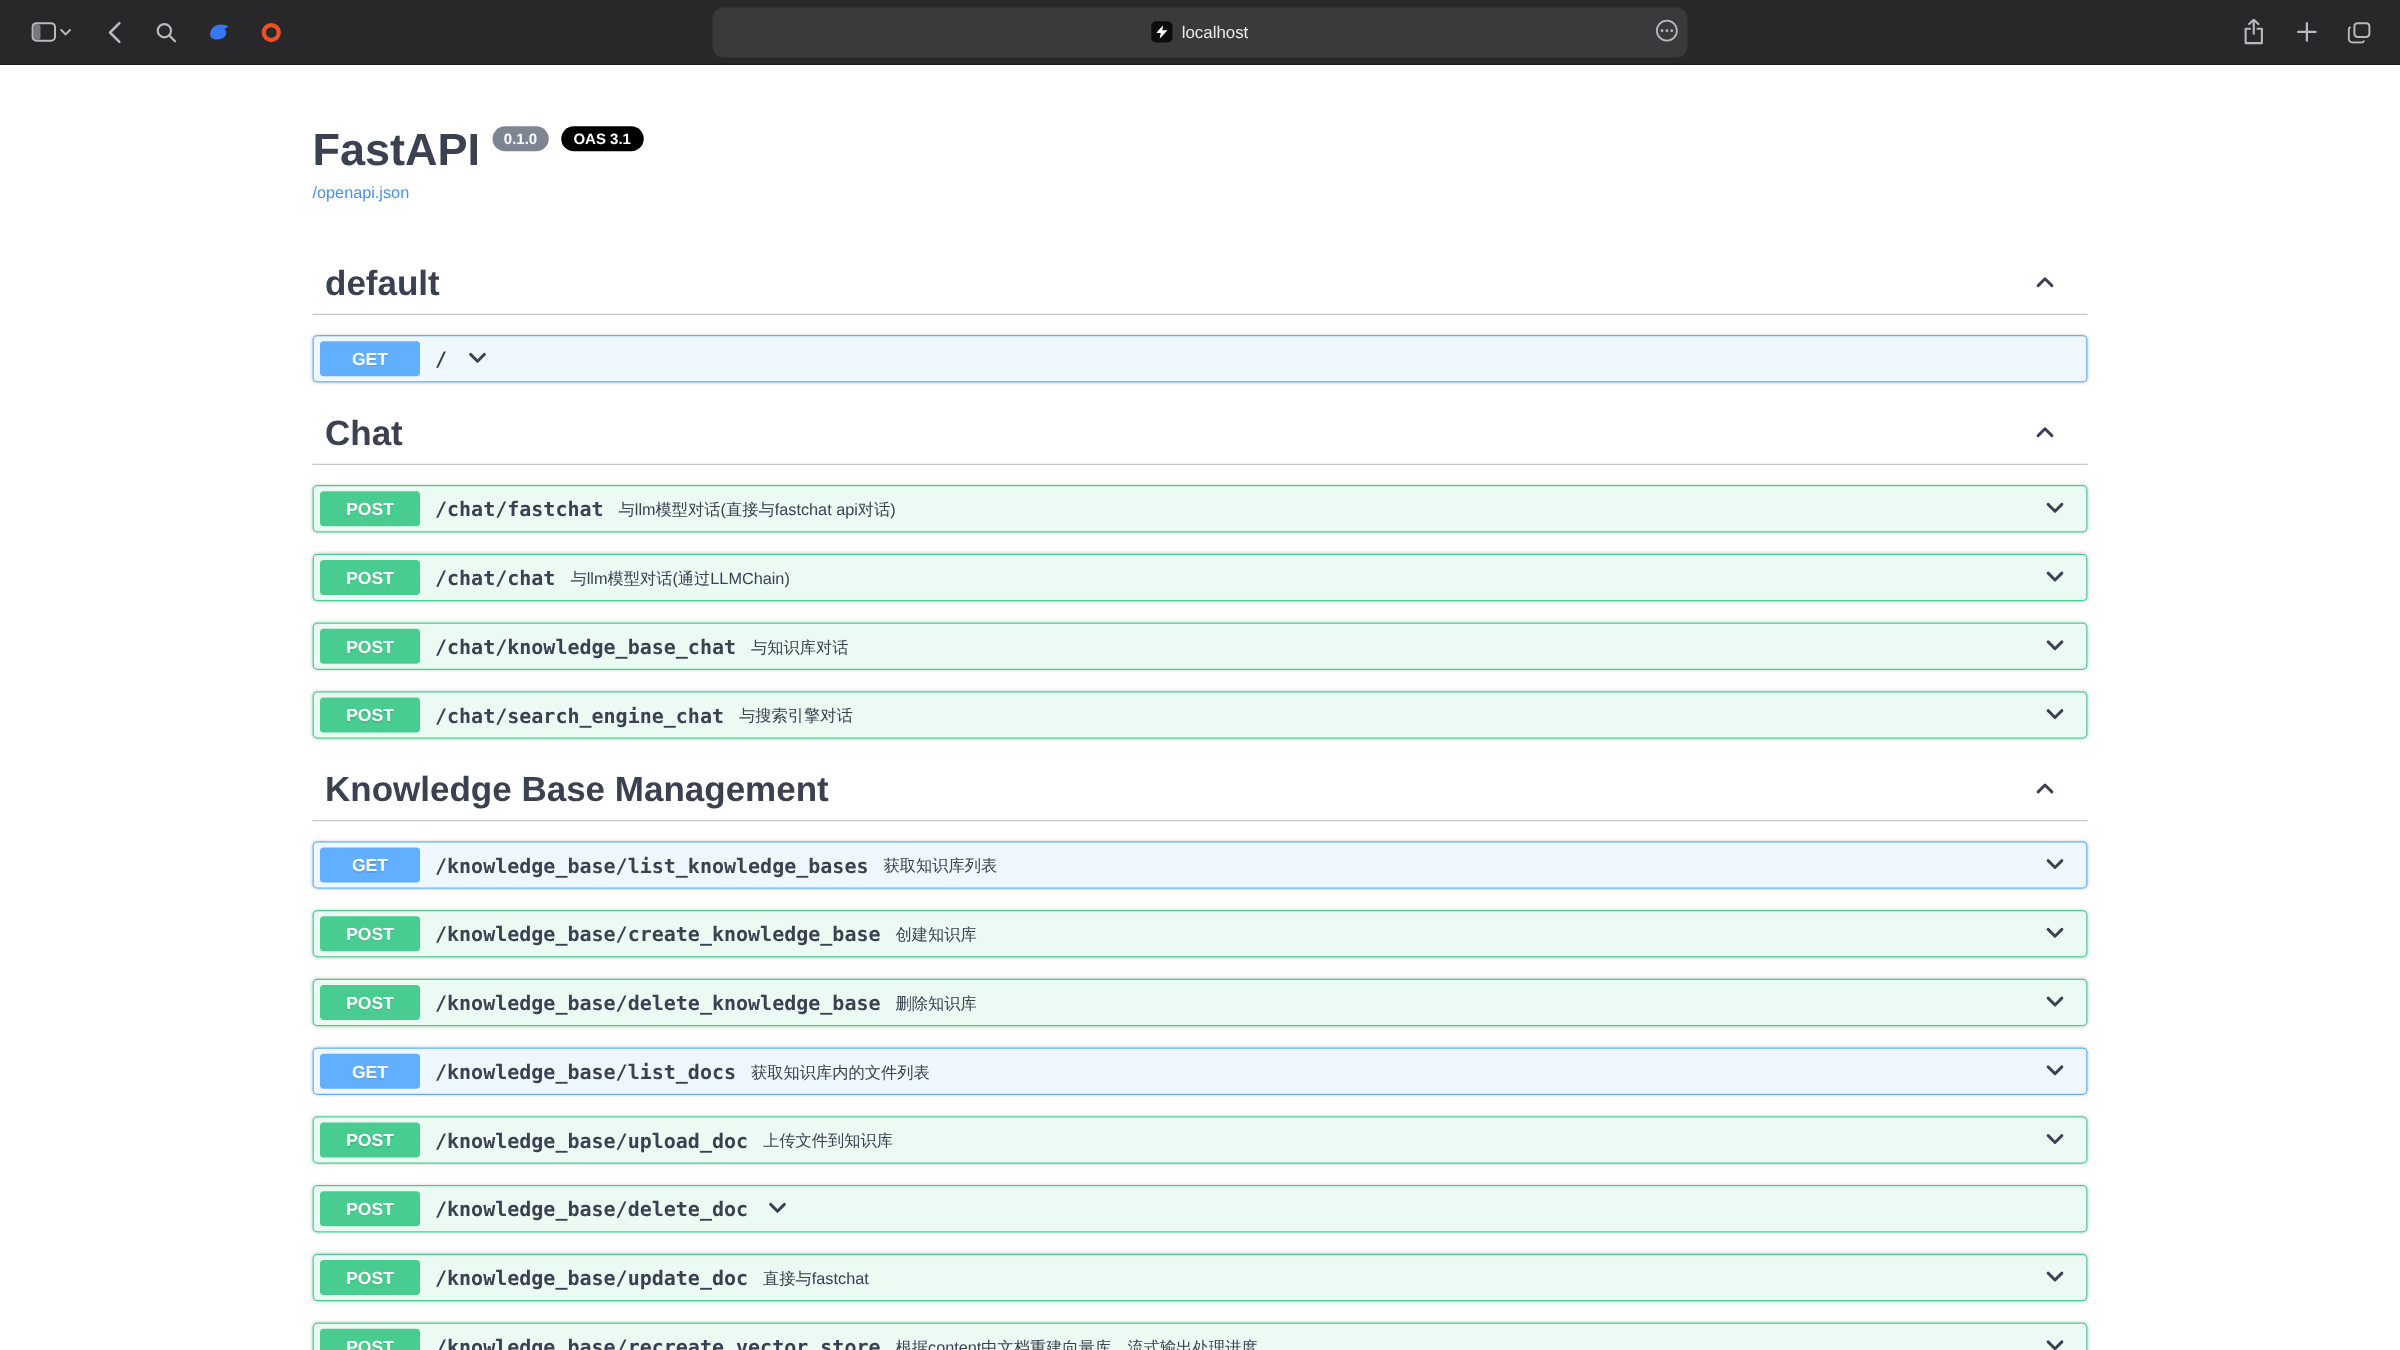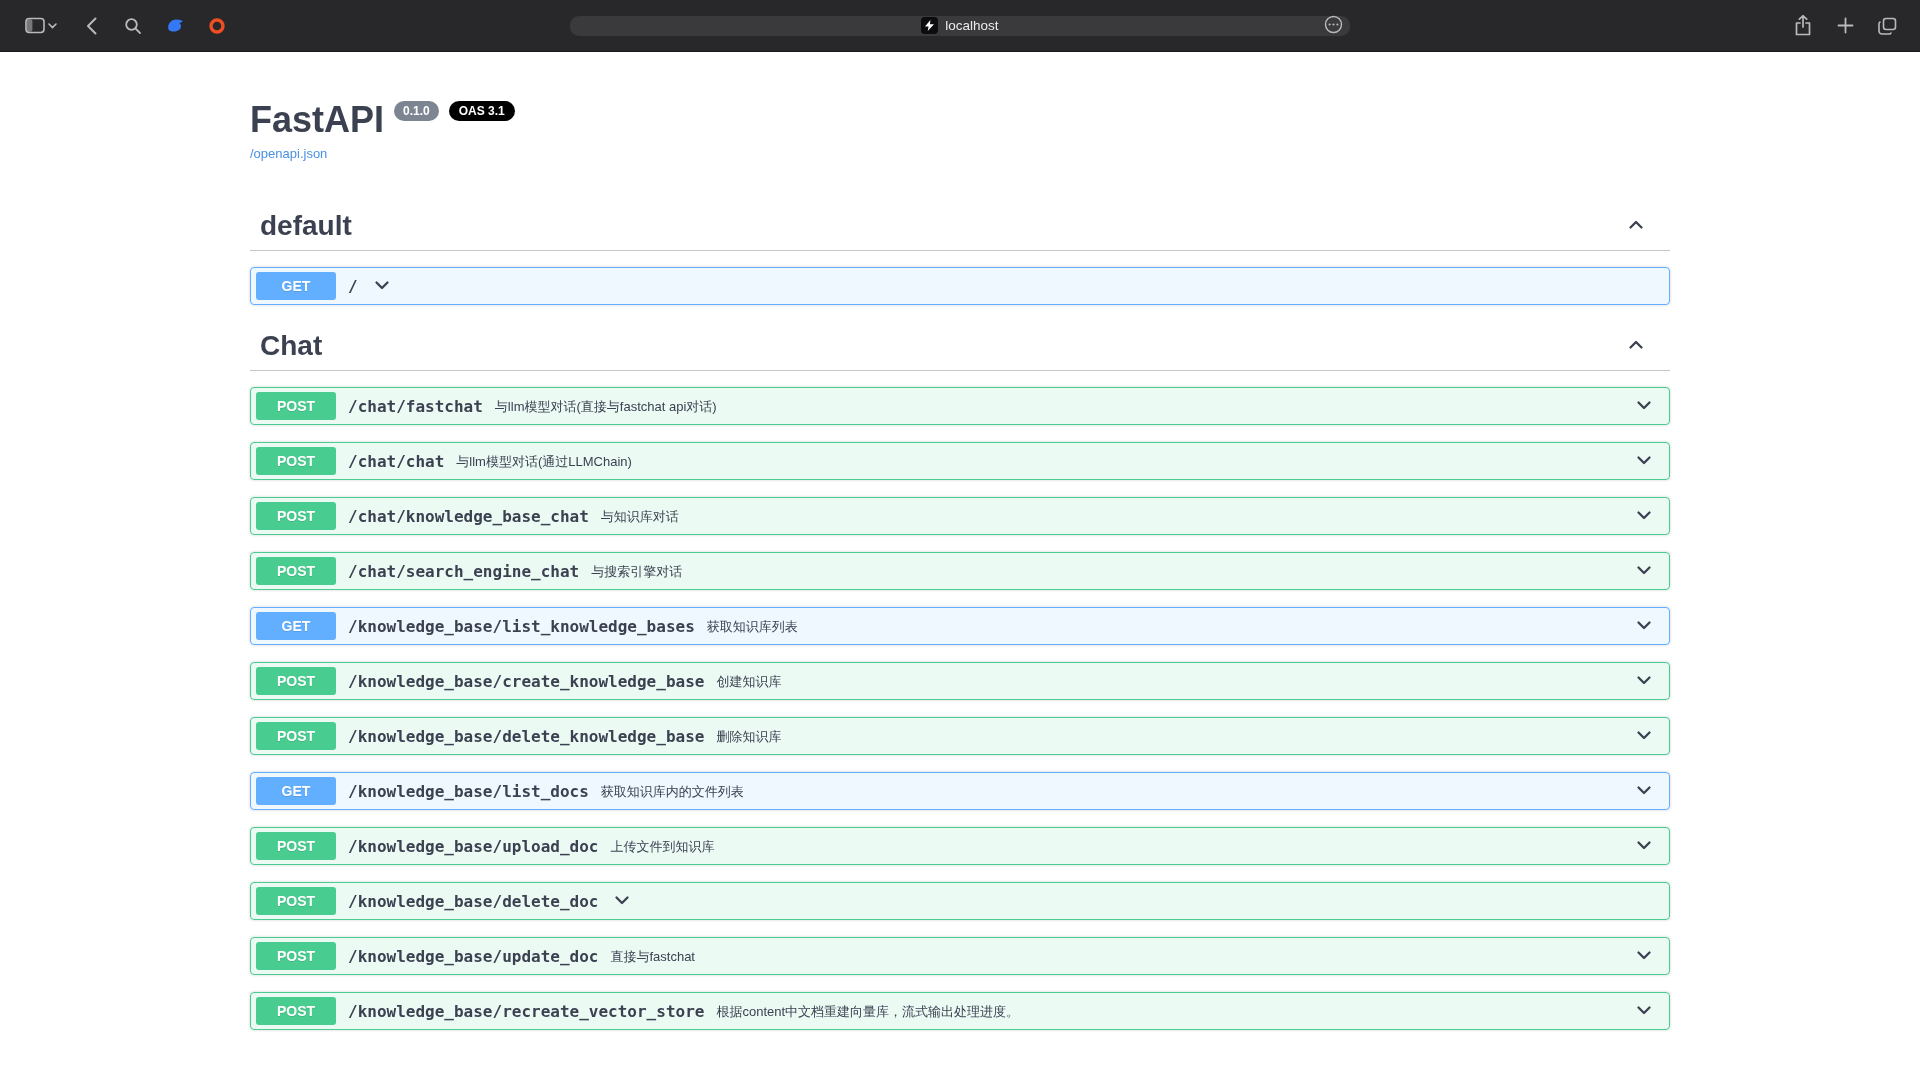--- a/index.html
+++ b/index.html
@@ -19,21 +19,21 @@
   .tb-group { display: flex; align-items: center; gap: 8px; }
   .tb-btn {
     background: none; border: none; cursor: pointer;
     width: 34px; height: 32px; display: flex; align-items: center; justify-content: center;
     border-radius: 6px;
   }
   .tb-btn svg { display: block; }
   .sidebar-btn { width: 50px; gap: 3px; }
   .url-bar {
     position: absolute; left: 50%; top: 50%; transform: translate(-50%,-50%);
-    width: 780px; height: 20px; background: #3a3a3c; border-radius: 9px;
+    width: 780px; height: 40px; background: #3a3a3c; border-radius: 9px;
     display: flex; align-items: center; justify-content: center;
     color: #ebebed; font-size: 13.5px; cursor: text;
   }
   .favicon {
     width: 17px; height: 17px; border-radius: 4px; background: #0c0c0e;
     display: inline-flex; align-items: center; justify-content: center;
     margin-right: 7px;
   }
   .url-more {
     position: absolute; right: 7px; top: 50%; transform: translateY(-50%);
@@ -299,20 +299,30 @@
                       <path d="M4.5 7.5 L10 13 L15.5 7.5" fill="none" stroke="#3b4151" stroke-width="2.3" stroke-linecap="round" stroke-linejoin="round"></path>
                     </svg>
         </span>
       </button>
     </div>
   </div>
 </div>
   </section>
 
   <section class="op-section">
+    <div class="section-header">
+      <h3 class="section-title">Knowledge Base Management</h3>
+      <button class="collapse-btn">
+        <span>
+          <svg width="20" height="20" viewBox="0 0 20 20">
+                  <path d="M4.5 12.5 L10 7 L15.5 12.5" fill="none" stroke="#3b4151" stroke-width="2.3" stroke-linecap="round" stroke-linejoin="round"></path>
+                </svg>
+        </span>
+      </button>
+    </div>
     <div class="operations">
   <div class="opblock get">
     <div class="op-summary">
       <span class="method-badge">GET</span>
       <span class="op-path">/knowledge_base/list_knowledge_bases</span>
       <span class="op-desc">获取知识库列表</span>
       <button class="expand-btn">
         <span>
           <svg width="20" height="20" viewBox="0 0 20 20">
                       <path d="M4.5 7.5 L10 13 L15.5 7.5" fill="none" stroke="#3b4151" stroke-width="2.3" stroke-linecap="round" stroke-linejoin="round"></path>

